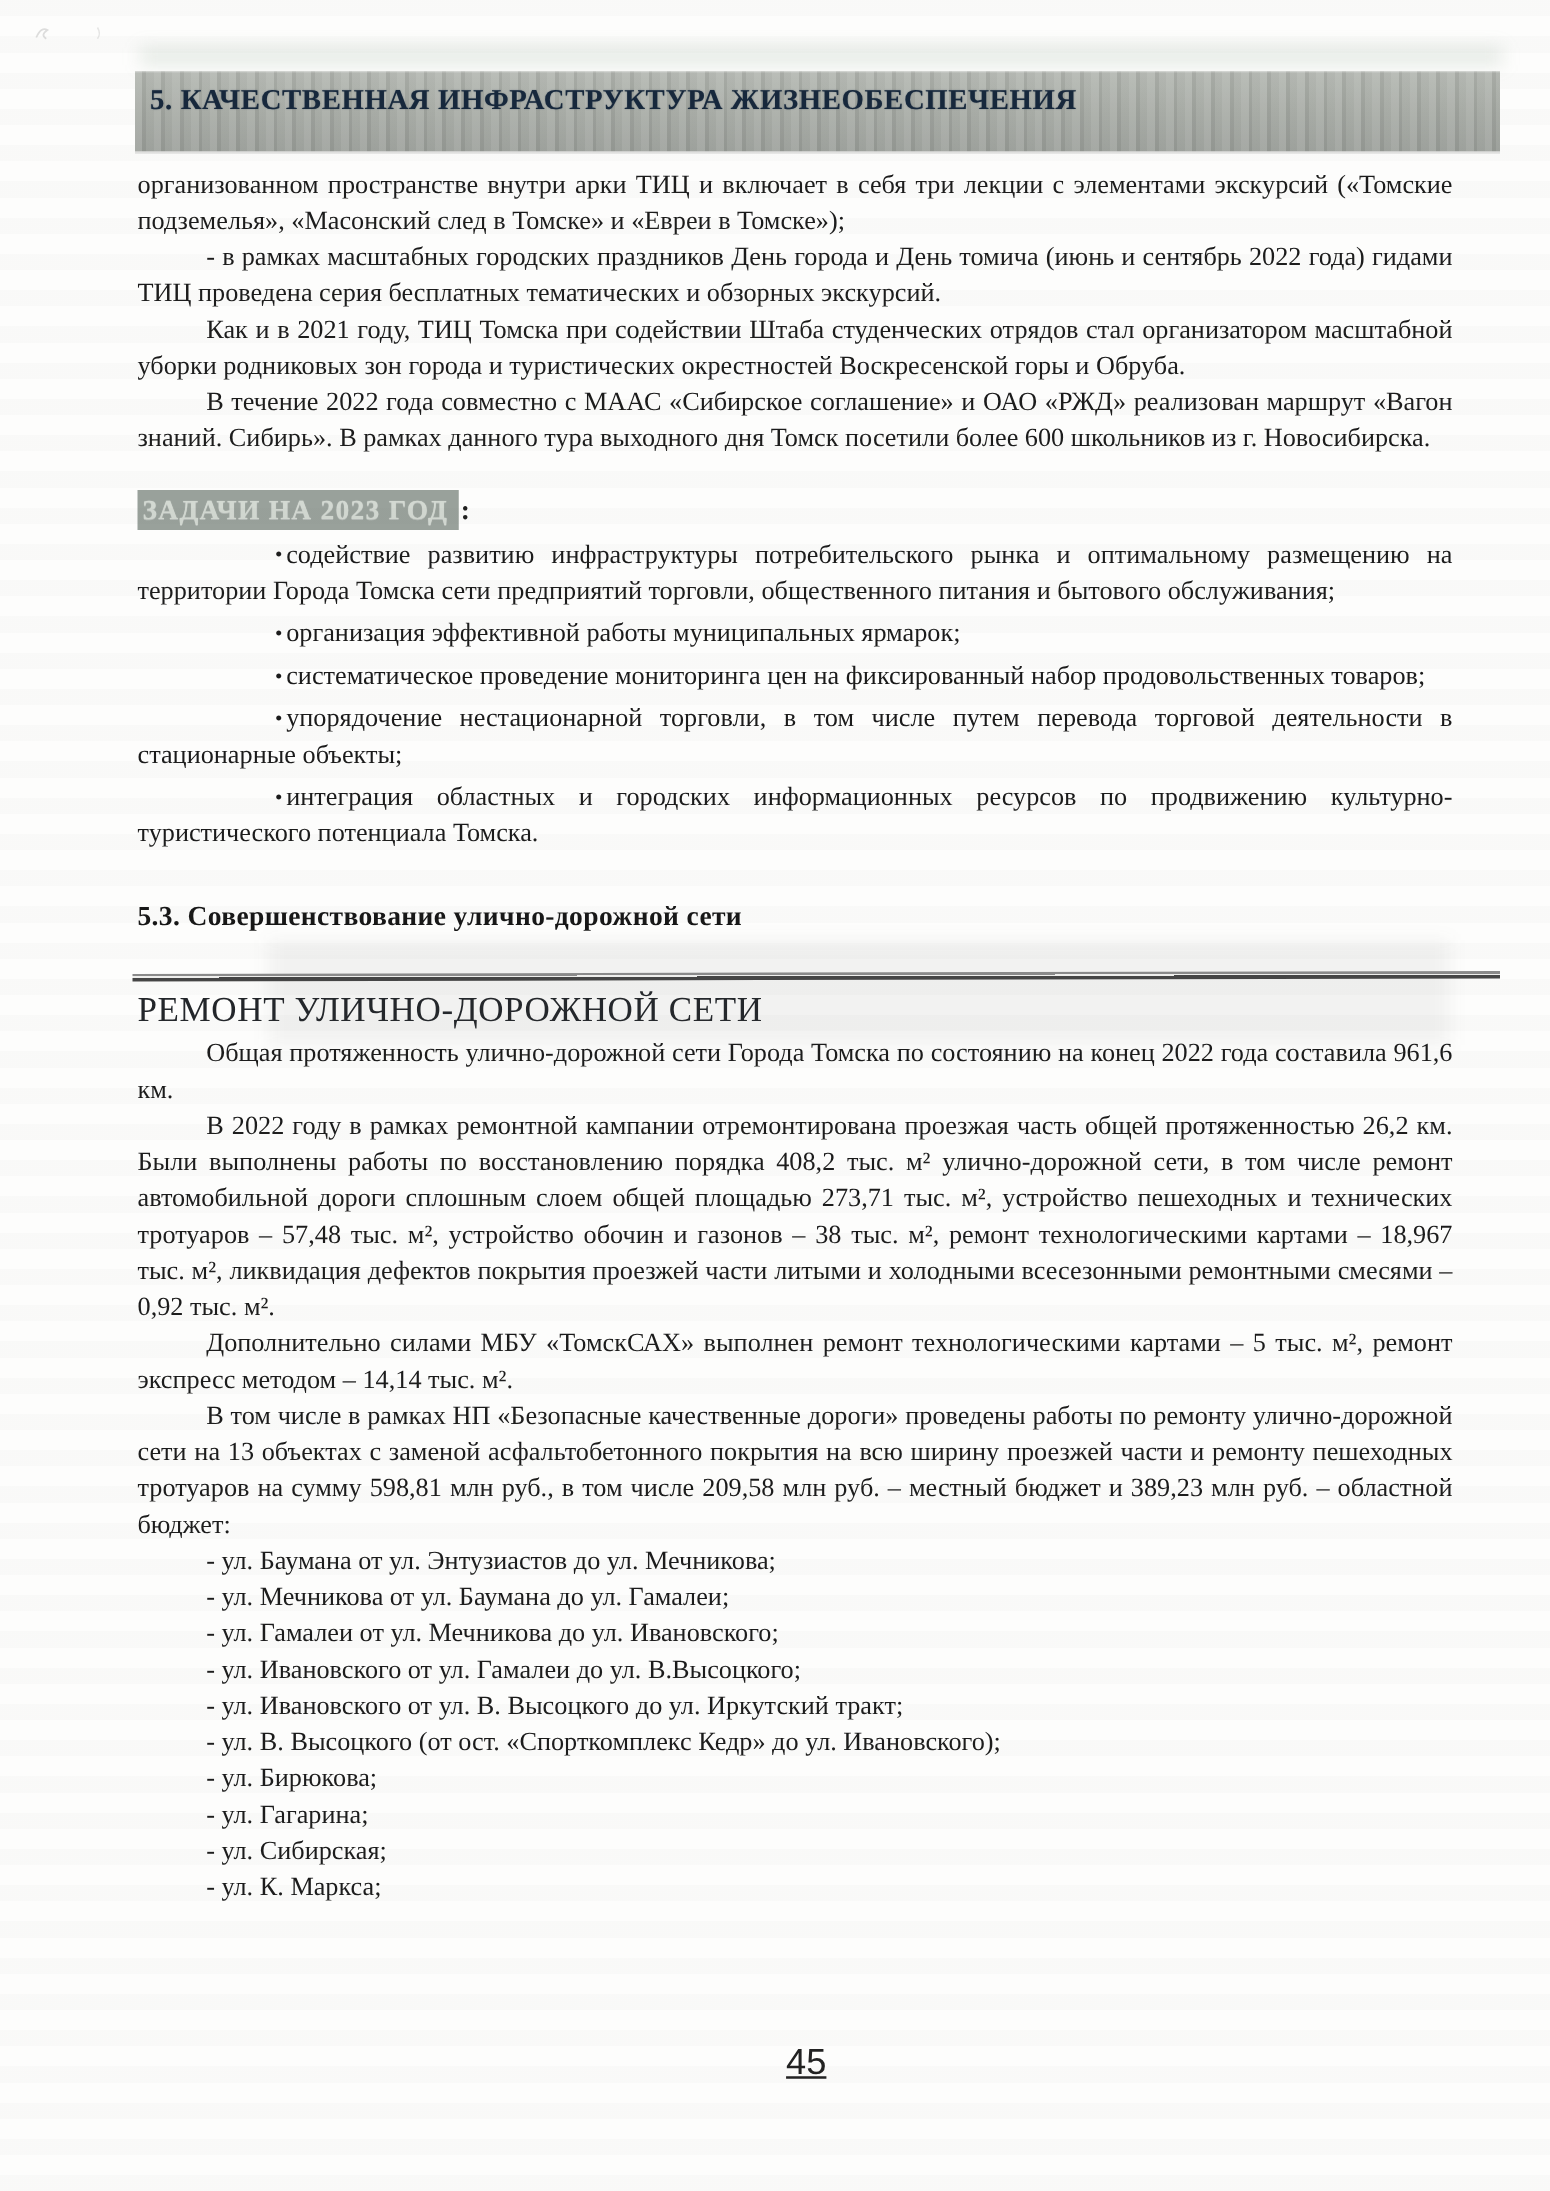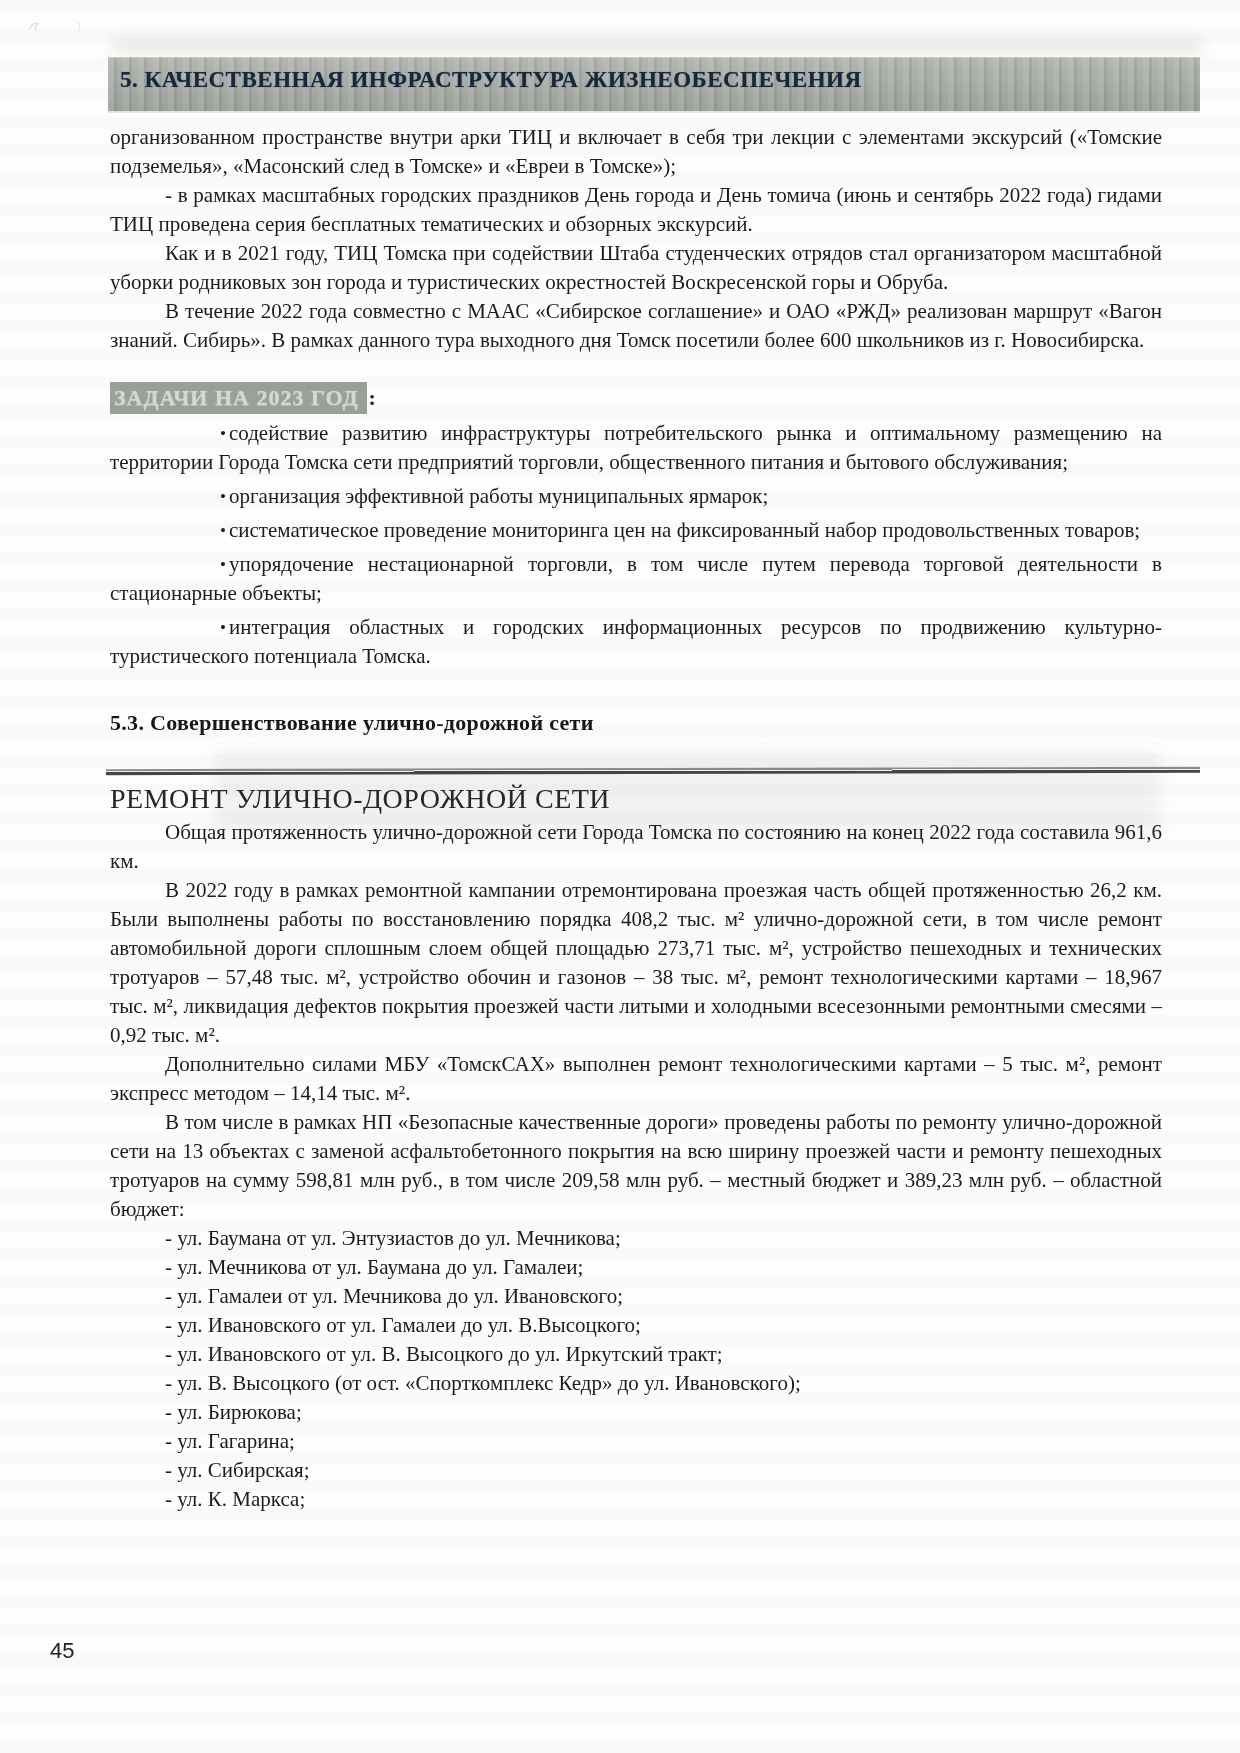--- a/index.html
+++ b/index.html
@@ -21,21 +21,21 @@
       rgba(90,95,90,0.025) 0 13px, rgba(0,0,0,0) 13px 29px);
   }
   .smudge{position:absolute;pointer-events:none;filter:blur(7px);}
   .smudge-a{left:215px;top:752px;width:945px;height:84px;background:rgba(70,75,70,0.06);}
   .smudge-b{left:112px;top:38px;width:1090px;height:14px;background:rgba(120,150,125,0.18);}
   .pencil-mark{position:absolute;left:26px;top:14px;opacity:.55;}
 
   .bar{
     position:relative;
     margin:10px -38px 12px -2px;
-    height:54px;line-height:46px;
+    height:64px;line-height:46px;
     background:
       repeating-linear-gradient(90deg,
         rgba(255,255,255,0.10) 0 6px, rgba(0,0,0,0.06) 6px 9px, rgba(255,255,255,0.02) 9px 15px),
       linear-gradient(180deg,#b2b6b0 0,#a7aba5 45%,#9b9f9a 100%);
     box-shadow:0 2px 0 rgba(0,0,0,0.10), inset 0 1px 0 rgba(255,255,255,0.25);
     padding-left:12px;
     font-weight:bold;font-size:23px;letter-spacing:.5px;
     color:#17283c;
     text-shadow:0 0 1px rgba(23,40,60,.6);
     white-space:nowrap;
@@ -68,23 +68,24 @@
   }
   .repair-head{
     margin:7px 0 1px 0;
     font-weight:400;font-size:28px;letter-spacing:.5px;
     color:#23262a;text-align:left;line-height:36px;
   }
   .street{ text-indent:55px; }
 
   .page-number{
     position:absolute;left:0;top:1636px;width:100%;
+    text-align:center;
     font-family:"Liberation Sans", sans-serif;
-    font-size:22px;color:#222;
-    padding-left:50px;box-sizing:border-box;
+    font-size:29px;color:#222;
+    padding-left:50px;box-sizing:border-box;text-decoration:underline;
   }
 </style>
 </head>
 <body>
 
 <div class="page">
 
   <svg class="pencil-mark" width="70" height="24" viewBox="0 0 70 24">
     <path d="M3 16 q4 -9 9 -6 q-6 4 -1 7" fill="none" stroke="#c3c3c3" stroke-width="1.4"></path>
     <path d="M52 8 q3 5 0 9" fill="none" stroke="#d2d2d2" stroke-width="1.2"></path>

